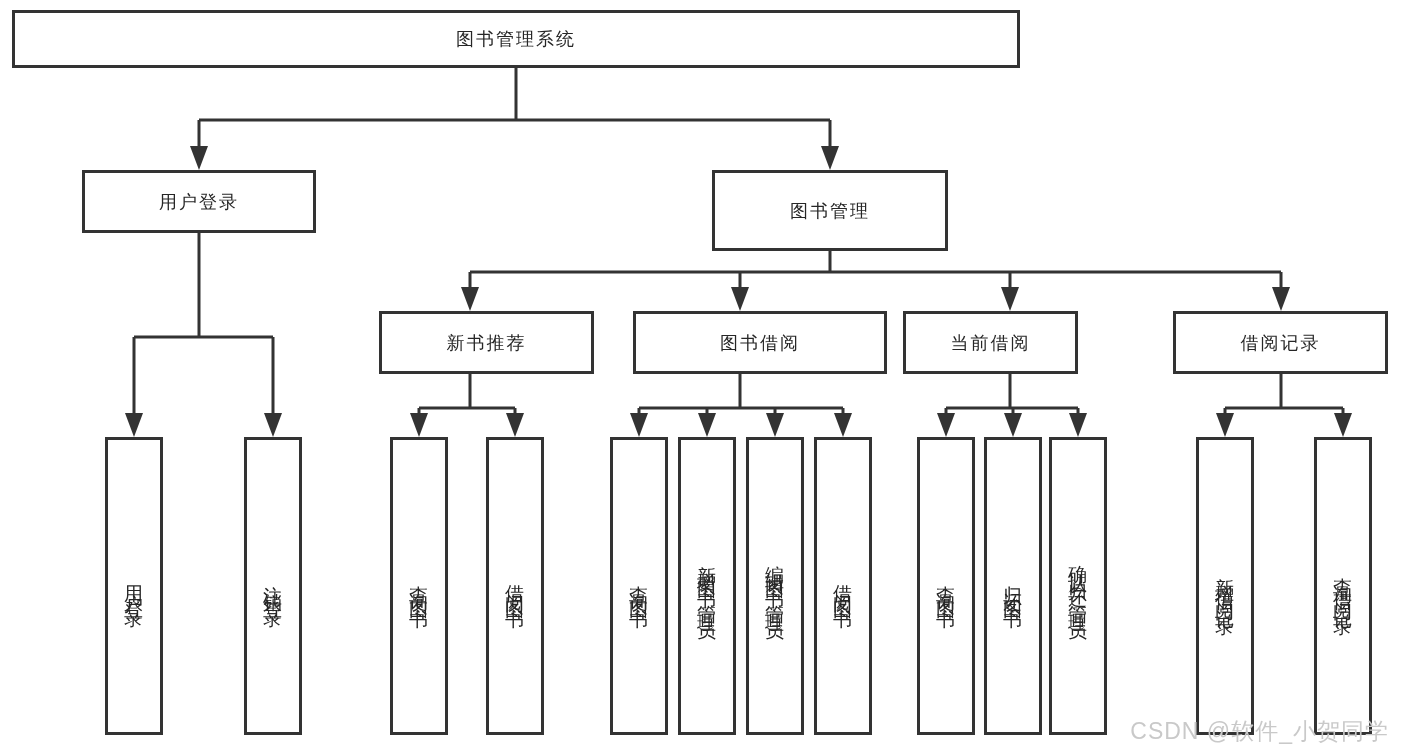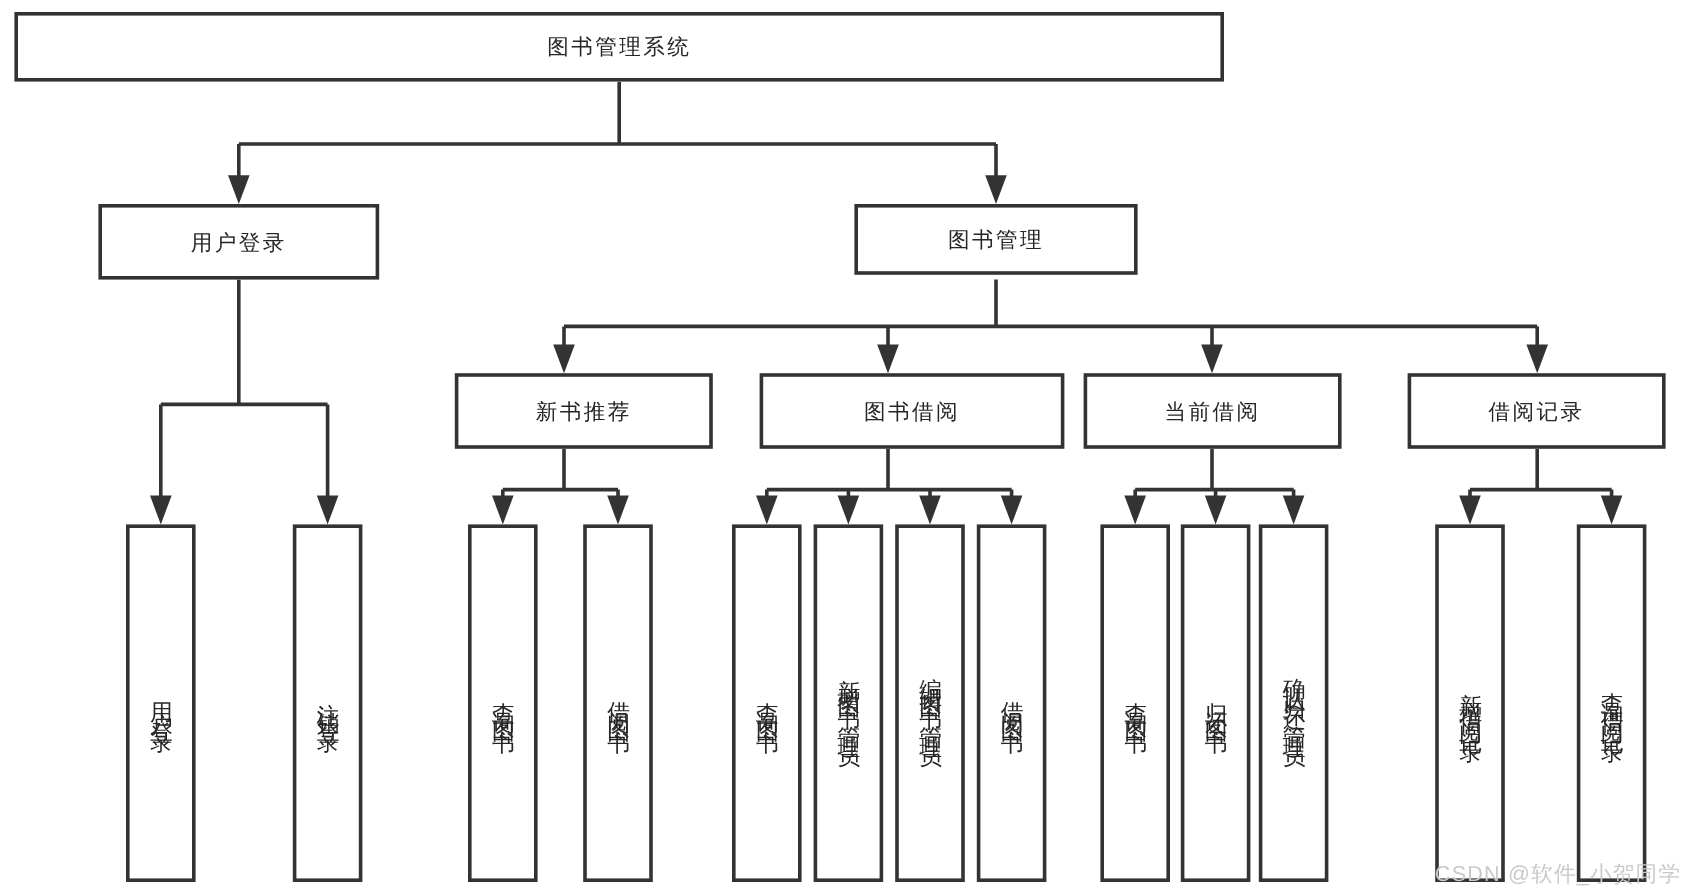--- a/index.html
+++ b/index.html
@@ -35,24 +35,24 @@
   }
   .node.v span {
     writing-mode: vertical-rl;
     text-orientation: mixed;
     font-size: 19px;
     letter-spacing: 8px;
     line-height: 1;
   }
   .watermark {
     position: absolute;
-    right: 4px;
+    right: 16px;
     top: 716px;
     z-index: 5;
-    font-size: 18px;
+    font-size: 23px;
     letter-spacing: 1px;
     color: #c9c9c9;
     white-space: nowrap;
   }
 </style>
 </head>
 <body>
 
 <div class="stage">
 
@@ -99,31 +99,31 @@
     </g>
   </svg>
 
   <div class="node h" style="left:12px;top:10px;width:1008px;height:58px">
     <span>图书管理系统</span>
   </div>
 
   <div class="node h" style="left:82px;top:170px;width:234px;height:63px">
     <span>用户登录</span>
   </div>
-  <div class="node h" style="left:712px;top:170px;width:236px;height:59px">
+  <div class="node h" style="left:712px;top:170px;width:236px;height:81px">
     <span>图书管理</span>
   </div>
 
   <div class="node h" style="left:379px;top:311px;width:215px;height:63px">
     <span>新书推荐</span>
   </div>
   <div class="node h" style="left:633px;top:311px;width:254px;height:63px">
     <span>图书借阅</span>
   </div>
-  <div class="node h" style="left:903px;top:311px;width:215px;height:63px">
+  <div class="node h" style="left:903px;top:311px;width:175px;height:63px">
     <span>当前借阅</span>
   </div>
   <div class="node h" style="left:1173px;top:311px;width:215px;height:63px">
     <span>借阅记录</span>
   </div>
 
   <div class="node v" style="left:105px;top:437px;width:58px;height:298px">
     <span>用户登录</span>
   </div>
   <div class="node v" style="left:244px;top:437px;width:58px;height:298px">

